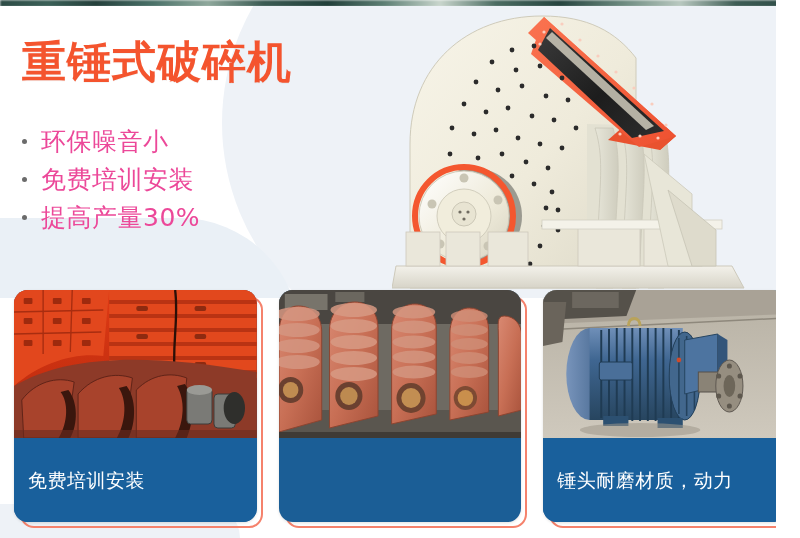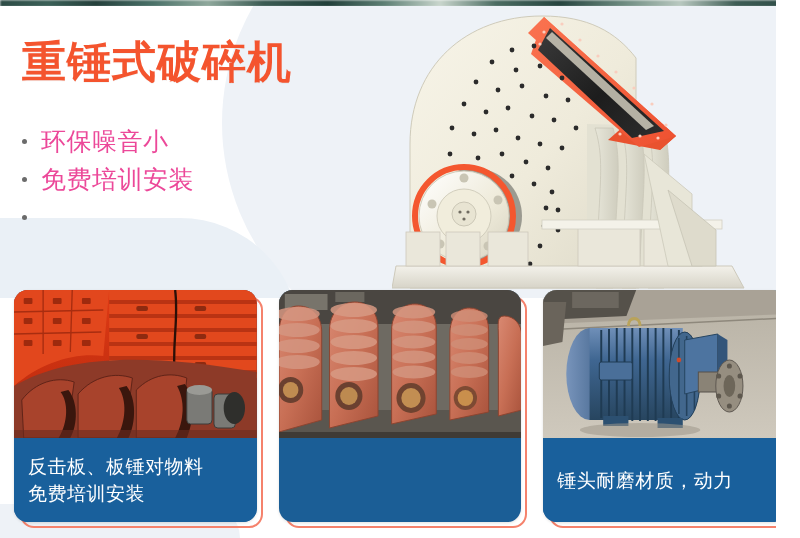--- a/index.html
+++ b/index.html
@@ -132,20 +132,21 @@
     <div class="bullet">
       <span class="dot"></span>
       <span>环保噪音小</span>
     </div>
     <div class="bullet">
       <span class="dot"></span>
       <span>免费培训安装</span>
     </div>
     <div class="bullet">
       <span class="dot"></span>
+      <span>提高产量30%</span>
     </div>
   </div>
 
   <div class="machine">
     <svg viewBox="0 0 400 292" xmlns="http://www.w3.org/2000/svg">
       <defs>
         <linearGradient id="bodyG" x1="0" y1="0" x2="1" y2="1">
           <stop offset="0%" stop-color="#f7f4e8"></stop>
           <stop offset="55%" stop-color="#efebdb"></stop>
           <stop offset="100%" stop-color="#ddd9c8"></stop>
@@ -361,21 +362,20 @@
               <rect x="206" y="104" width="22" height="34" rx="4"></rect>
             </g>
             <ellipse cx="191" cy="100" rx="13" ry="5" fill="#9a9a95"></ellipse>
             <g fill="#2f2f2c">
                 <ellipse cx="227" cy="118" rx="11" ry="16"></ellipse>
               </g>
             <rect x="0" y="140" width="250" height="8" fill="#6d2c1e" opacity=".6"></rect>
           </svg>
         </div>
         <div class="caption">
-          <span>反击板、板锤对物料</span>
           <span>免费培训安装</span>
         </div>
       </div>
     </div>
 
     <div class="card">
       <div class="outline"></div>
       <div class="body">
         <div class="photo">
           <svg viewBox="0 0 250 148" preserveAspectRatio="none" xmlns="http://www.w3.org/2000/svg">

